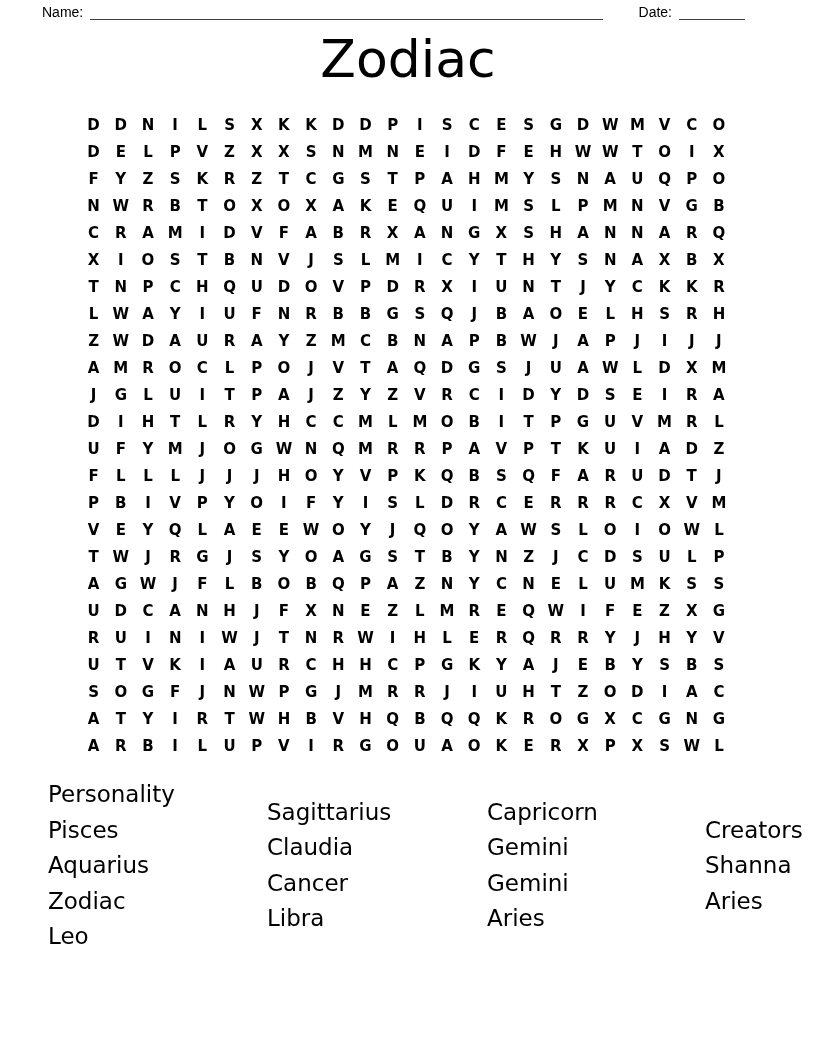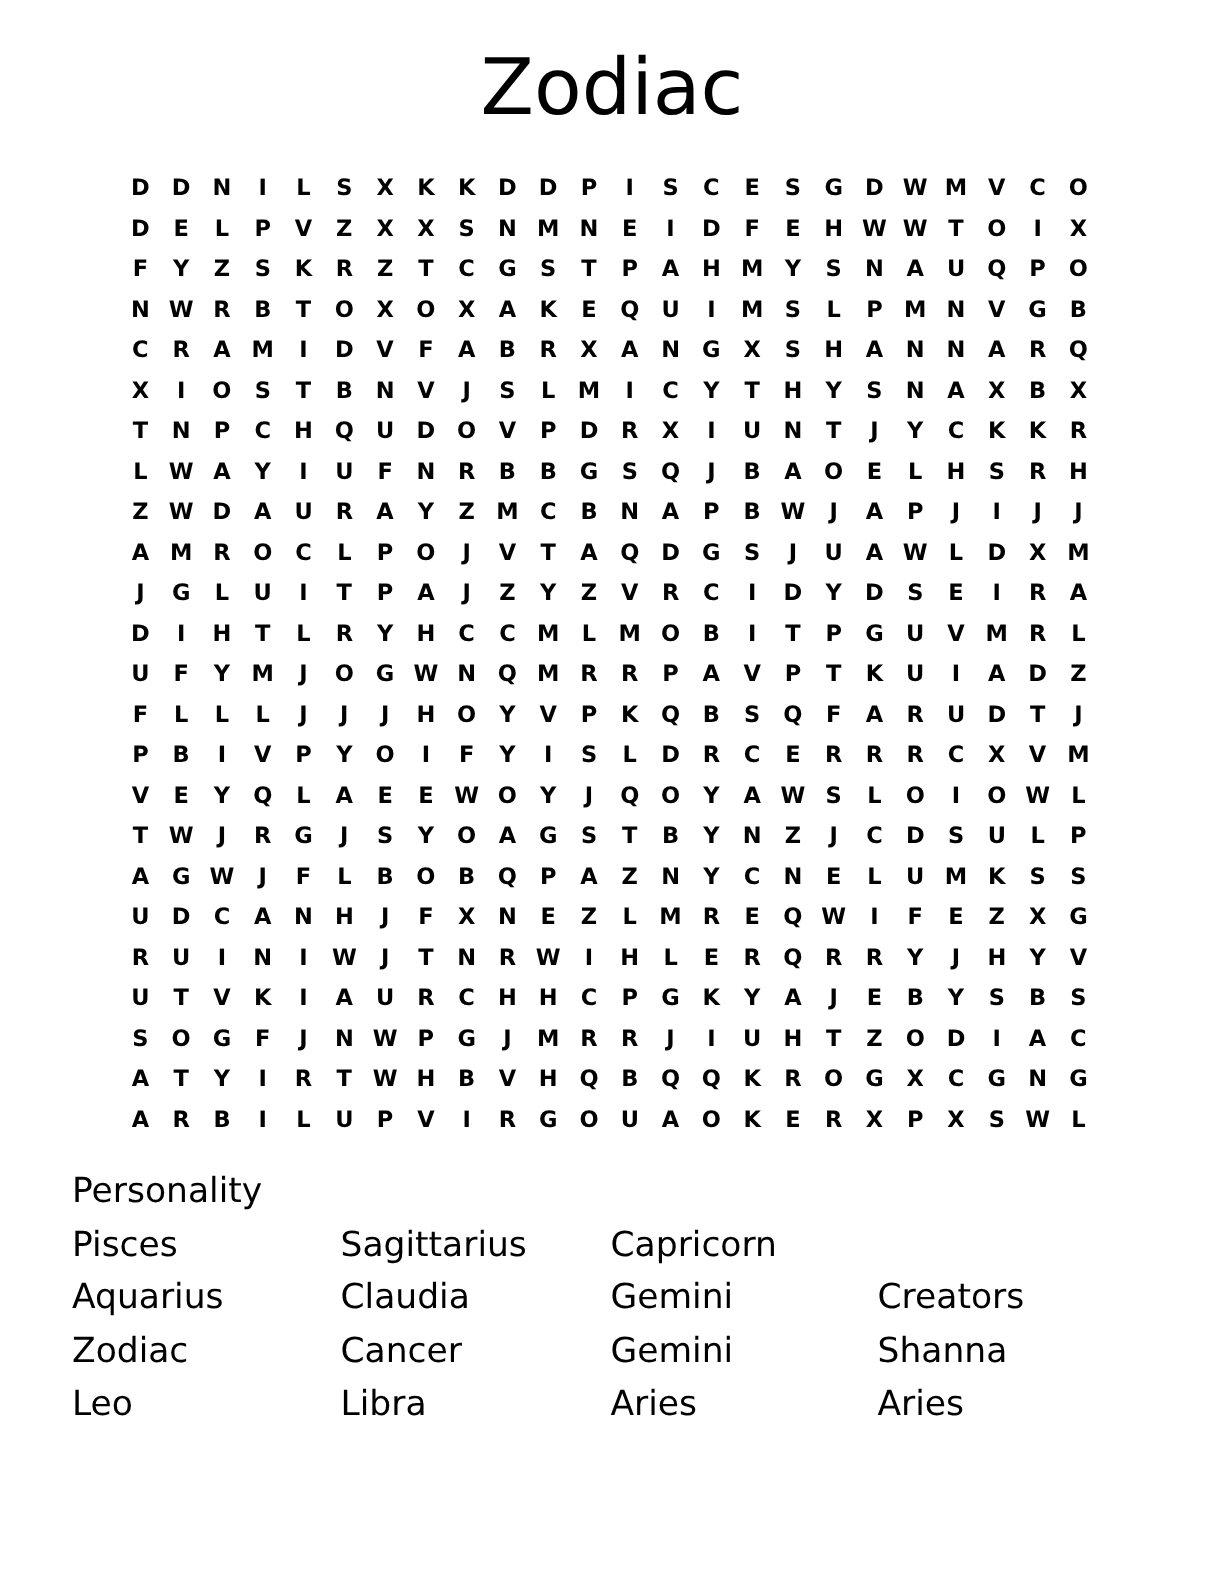--- a/index.html
+++ b/index.html
@@ -29,33 +29,39 @@
   .grid {
     position:absolute; top:111px; left:80px;
     display:grid; grid-template-columns:repeat(24, 27.2px);
     grid-auto-rows:27px;
     font-size:15px; font-weight:700; color:#000;
   }
   .cell { display:flex; align-items:center; justify-content:center; }
   
   .words {
     position:absolute; top:777px; left:48px; right:0;
-    display:flex; align-items:flex-end;
+    display:flex; align-items:center;gap:40px;
   }
   .word-col { flex:0 0 auto; }
   .word-col:nth-child(1) { width:179px; }
   .word-col:nth-child(2) { width:180px; }
   .word-col:nth-child(3) { width:178px; }
   .word { font-size:23px; line-height:35.5px; font-weight:400; color:#000; white-space:nowrap; }
 </style>
 </head>
 <body>
 
 <div class="page">
 
+  <div class="header">
+    <span class="hdr-label">Name:</span>
+    <span class="hline name-line"></span>
+    <span class="hdr-label date-label">Date:</span>
+    <span class="hline date-line"></span>
+  </div>
 
   <h1 class="title">Zodiac</h1>
 
   <div class="grid">
       <span class="cell">D</span>
       <span class="cell">D</span>
       <span class="cell">N</span>
       <span class="cell">I</span>
       <span class="cell">L</span>
       <span class="cell">S</span>

